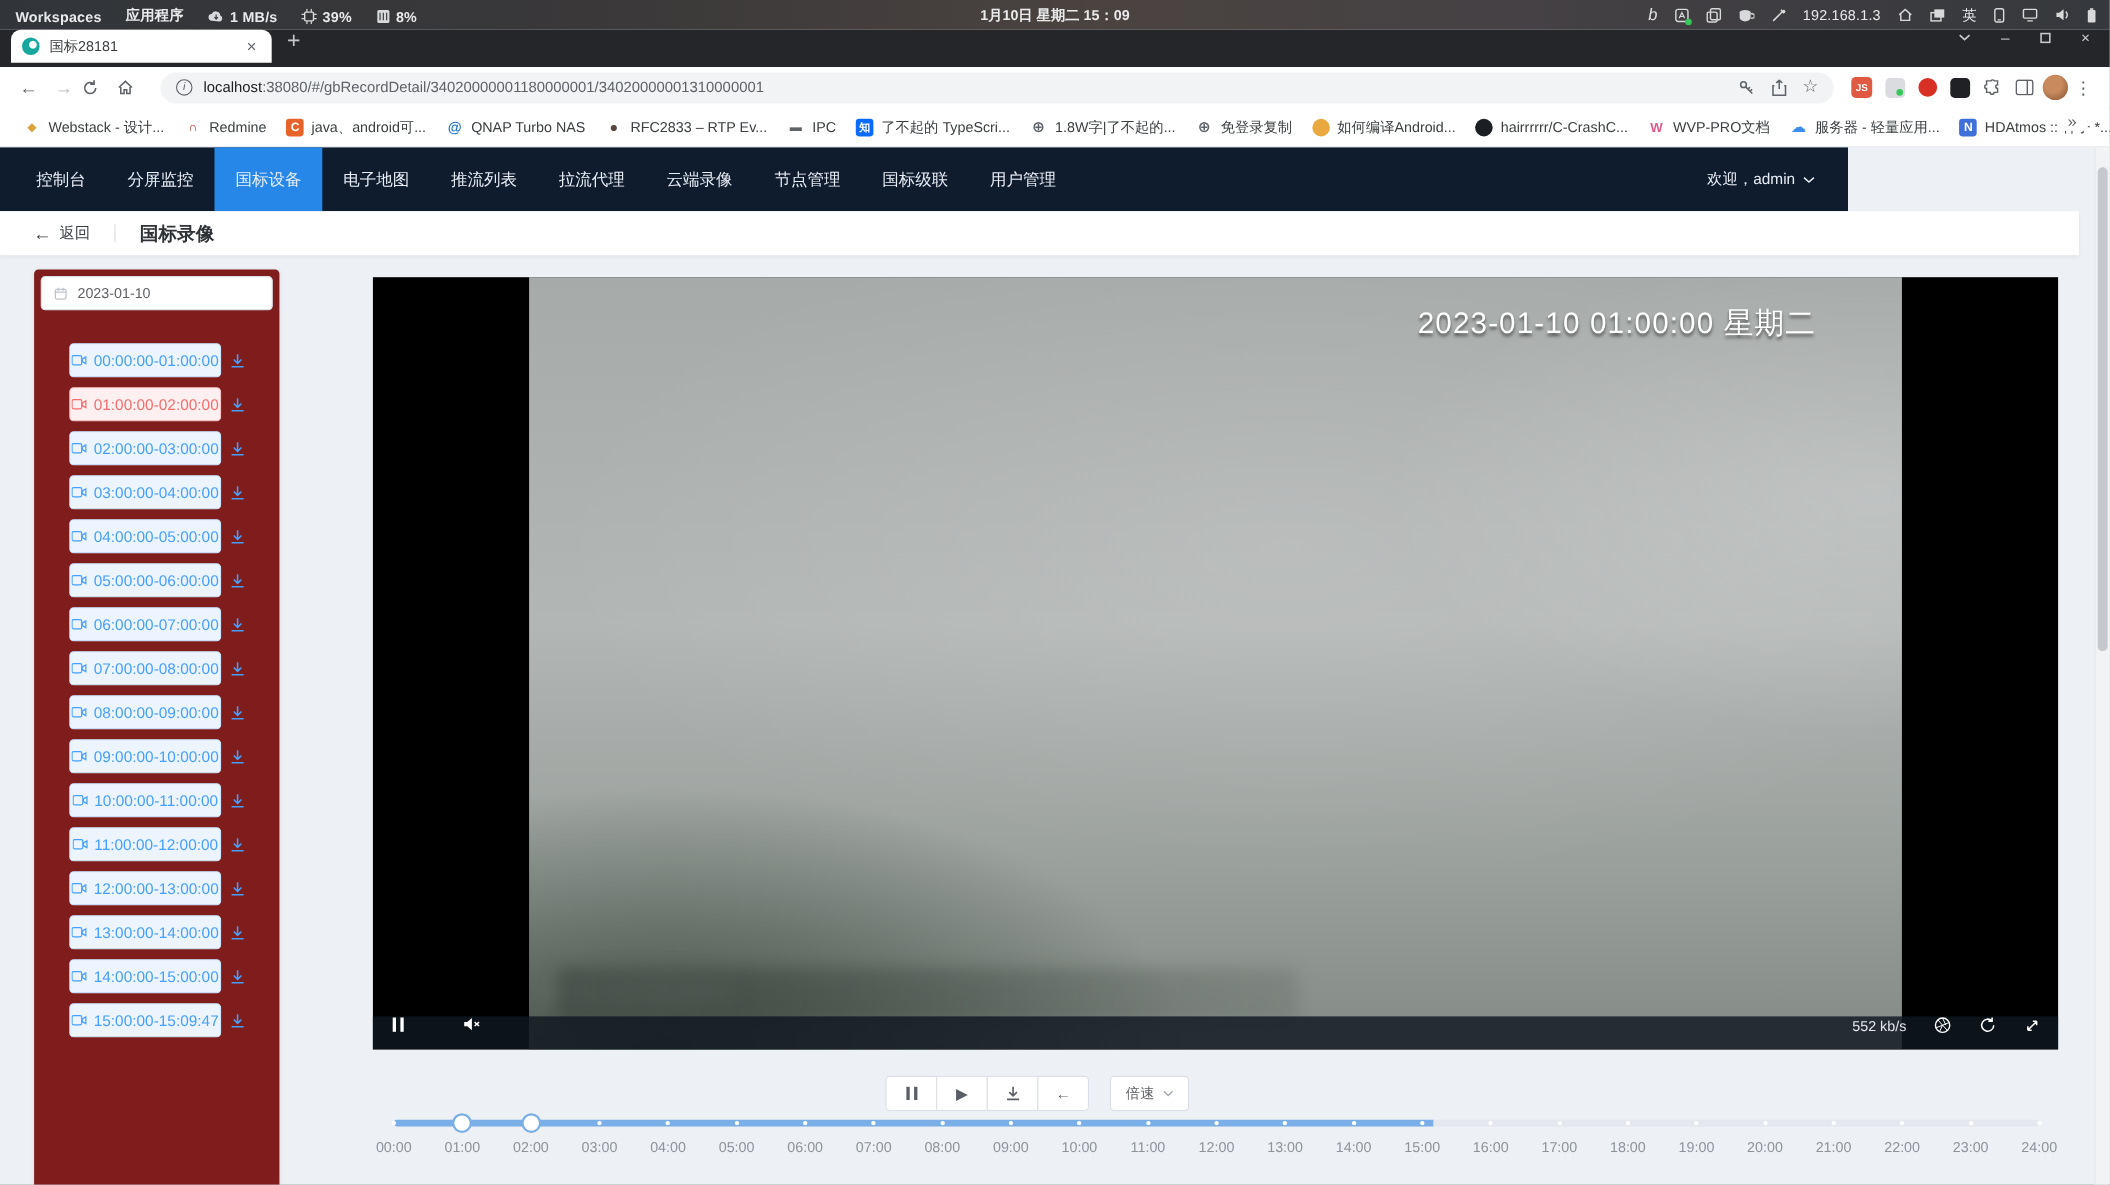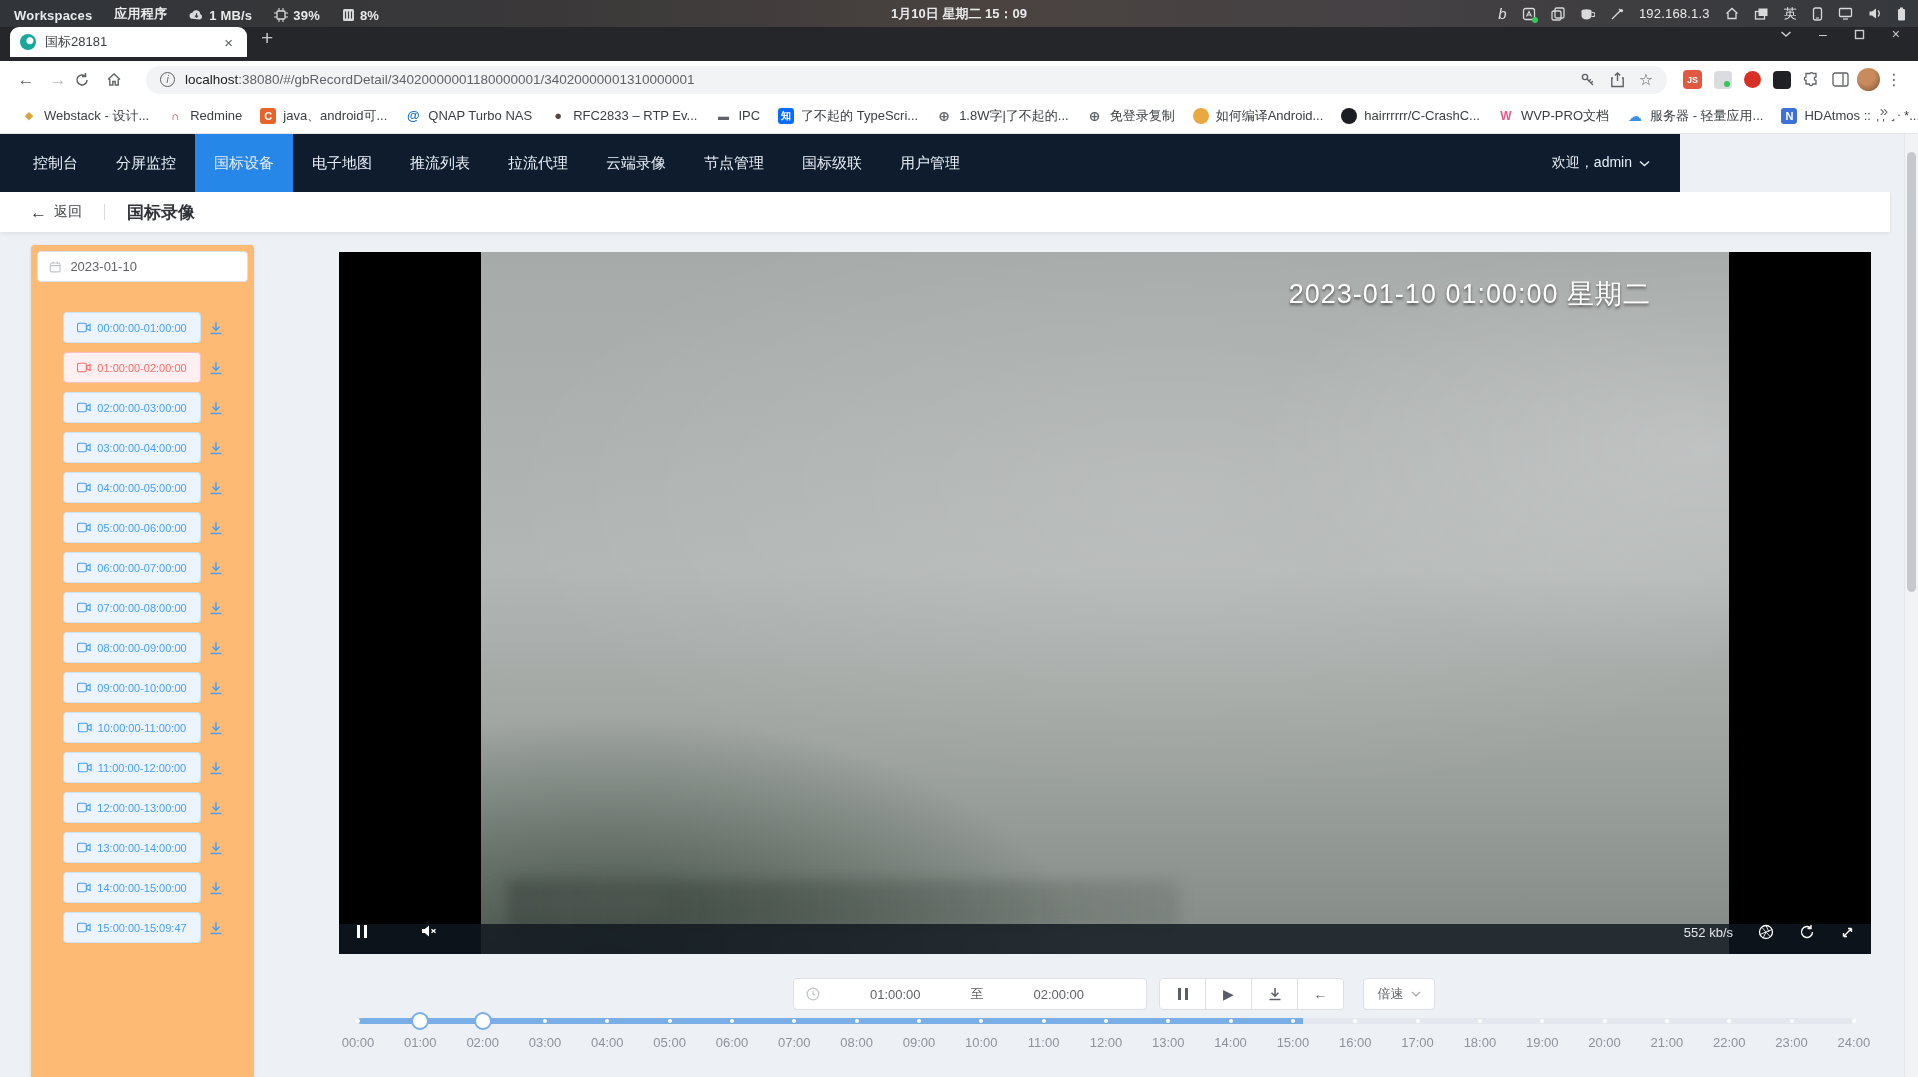--- a/index.html
+++ b/index.html
@@ -77,29 +77,29 @@
   .welcome { margin-left:auto; padding-right:30px; display:flex; align-items:center; gap:7px; font-size:14px; }
 
   .subheader { position:absolute; top:58px; left:0; width:1890px; height:40px; background:#fff;
     display:flex; align-items:center; box-shadow:0 2px 4px rgba(0,0,0,.06); }
   .back-link { display:flex; align-items:center; gap:7px; margin-left:30px; color:#3a3f45; font-size:14px; }
   .back-arrow { font-size:17px; line-height:1; }
   .sub-divider { width:1px; height:16px; background:#d8dbe0; margin:0 22px; }
   .page-title { font-size:17px; font-weight:bold; color:#2f3338; }
 
   
-  .sidebar { position:absolute; left:31px; top:111px; width:223px; bottom:0; background:#fdba74;
+  .sidebar { position:absolute; left:31px; top:111px; width:223px; bottom:0; background:#7f1d1d;
     border-radius:4px 4px 0 0; box-shadow:0 1px 4px rgba(0,0,0,.09); }
   .date-input { margin:6px 6px 0 6px; height:31px; border:1px solid #dcdfe6; border-radius:4px;
     display:flex; align-items:center; gap:9px; padding:0 11px; background:#fff; }
   .date-input input { border:none; outline:none; background:transparent; font-size:13px; color:#606266; width:100%; font-family:inherit; }
   .rec-list { margin-top:30px; display:flex; flex-direction:column; gap:9px; }
   .rec-row { display:flex; align-items:center; margin:0 30px 0 32px; }
   .rec-pill { width:138px; height:31px; border:1px solid #c9e4ff; background:#ecf5ff; color:#459ffc;
-    border-radius:4px; display:flex; align-items:center; justify-content:center; gap:6px; font-size:11px; }
+    border-radius:4px; display:flex; align-items:center; justify-content:center; gap:6px; font-size:14px; }
   .rec-pill.active { background:#fef0f0; border-color:#f8c2c2; color:#f56c6c; }
   .rec-dl { margin-left:auto; color:#459ffc; display:flex; }
 
   
   .player { position:absolute; left:339px; top:118px; width:1532px; height:702px; background:#000; }
   .video-surface { position:absolute; left:142px; right:142px; top:0; bottom:0; overflow:hidden;
     background:
       radial-gradient(62% 58% at 10% 102%, rgba(44,60,48,.8), rgba(44,60,48,0) 62%),
       radial-gradient(55% 48% at 98% 28%, rgba(255,255,255,.20), rgba(255,255,255,0) 65%),
       radial-gradient(75% 62% at 55% 35%, rgba(255,255,255,.13), rgba(255,255,255,0) 72%),
@@ -765,29 +765,20 @@
         <button>
           <svg width="15" height="15" viewBox="0 0 15 15">
               <path d="M3.5 11.5l8-8M11.5 3.5H8M11.5 3.5V7M3.5 11.5H7M3.5 11.5V8" fill="none" stroke="#fff" stroke-width="1.4"></path>
             </svg>
         </button>
       </div>
     </div>
   </div>
 
   <div class="ctrl-row">
-    <div class="time-box">
-      <svg width="14" height="14" viewBox="0 0 14 14">
-          <circle cx="7" cy="7" r="5.8" fill="none" stroke="#c0c4cc" stroke-width="1.3"></circle>
-          <path d="M7 3.8V7l2.3 1.5" fill="none" stroke="#c0c4cc" stroke-width="1.2"></path>
-        </svg>
-      <span class="tv">01:00:00</span>
-      <span class="time-sep">至</span>
-      <span class="tv">02:00:00</span>
-    </div>
     <div class="btn-group">
       <button class="pbtn">
           <span class="pause-bars">
             <i></i>
             <i></i>
           </span>
         </button>
       <button class="pbtn">
           <span>▶</span>
         </button>

